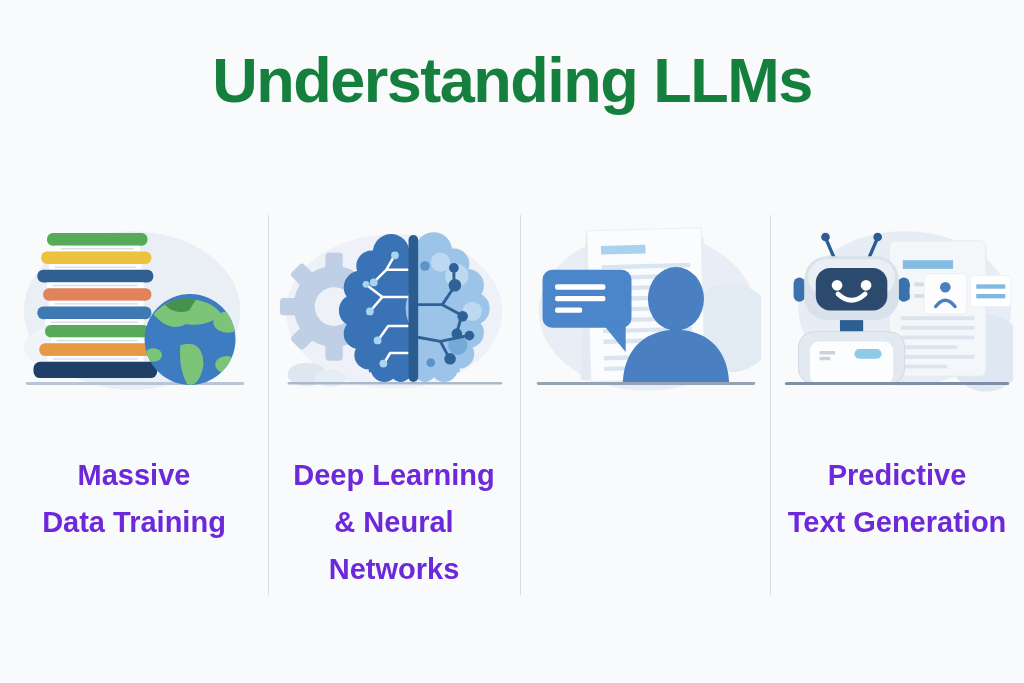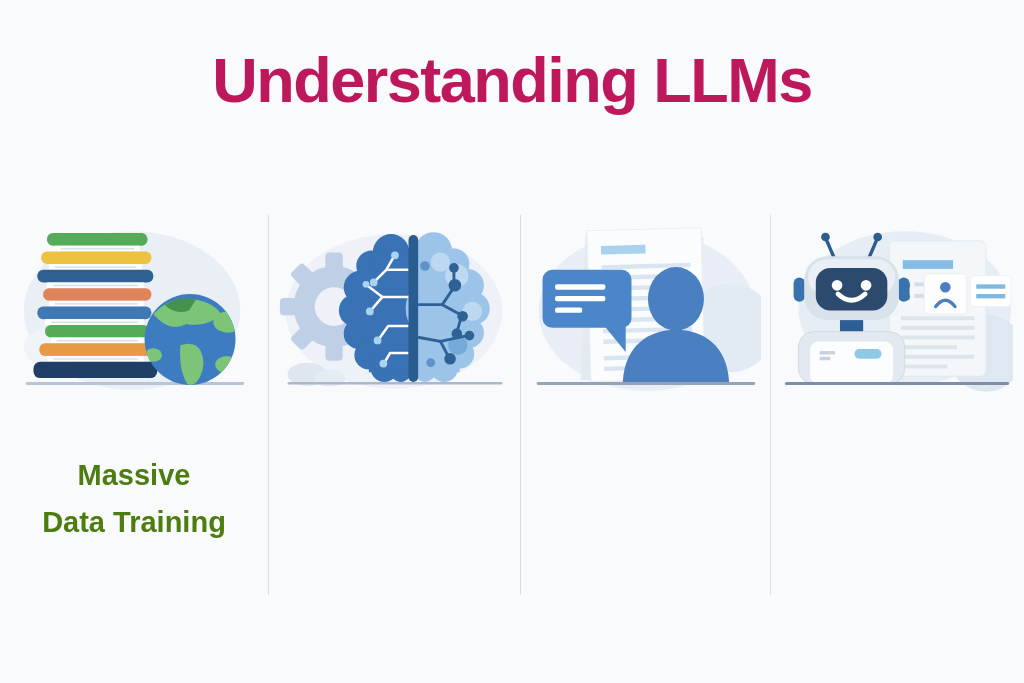--- a/index.html
+++ b/index.html
@@ -4,31 +4,31 @@
 <style>
   html,body{margin:0;padding:0;background:#e9e9e9;}
   .canvas{
     position:relative;width:1024px;height:683px;margin:0 auto;
     background:#f9fafb;overflow:hidden;
     font-family:"Liberation Sans", sans-serif;
   }
   .title{
     position:absolute;top:44px;left:0;width:100%;
     text-align:center;font-size:63px;font-weight:700;
-    color:#be185d;letter-spacing:-1.5px;
+    color:#15803d;letter-spacing:-1.5px;
   }
   .cols{
     position:absolute;top:210px;left:0;width:1024px;
     display:grid;grid-template-columns:268px 252px 250px 254px;
   }
   .col{display:flex;flex-direction:column;align-items:center;}
   .icon-wrap{width:232px;height:186px;margin-top:6px;}
   .icon-wrap svg{width:100%;height:100%;display:block;}
   .label{
-    margin-top:50px;font-size:29px;font-weight:700;color:#4d7c0f;
+    margin-top:50px;font-size:29px;font-weight:700;color:#6d28d9;
     text-align:center;line-height:1.62;white-space:pre-line;
   }
   .divider{
     position:absolute;top:215px;height:380px;width:1px;background:#d9dde3;
   }
   .d1{left:268px}.d2{left:520px}.d3{left:770px}
 </style>
 </head>
 <body>
 
@@ -173,20 +173,23 @@
             <circle cx="185" cy="118" r="5.5"></circle>
               <circle cx="178" cy="144" r="6"></circle>
             <circle cx="182" cy="50" r="5"></circle>
               <circle cx="198" cy="120" r="5"></circle>
           </g>
           <circle cx="152" cy="48" r="5" fill="#5c93c9"></circle>
           <circle cx="158" cy="148" r="4.5" fill="#5c93c9"></circle>
           <rect x="135" y="16" width="10" height="152" rx="5" fill="#2b5c90"></rect>
         </svg>
       </div>
+      <div class="label">Deep Learning
+&amp; Neural
+Networks</div>
     </div>
 
     <div class="col">
       <div class="icon-wrap">
         <svg viewBox="0 0 240 185" xmlns="http://www.w3.org/2000/svg">
           <ellipse cx="122" cy="95" rx="112" ry="82" fill="#e9eef6"></ellipse>
           <circle cx="208" cy="112" r="46" fill="#e2ebf4"></circle>
           <rect x="56" y="16" width="122" height="152" fill="#e4eaf1" transform="rotate(2 117 92)"></rect>
           <g transform="rotate(-1.5 121 88)">
             <rect x="62" y="10" width="118" height="156" fill="#fbfcfe" stroke="#eaeff4" stroke-width="1"></rect>
@@ -269,16 +272,18 @@
             <rect x="61" y="104" width="24" height="13" fill="#2e5f94"></rect>
             <rect x="18" y="116" width="110" height="54" rx="16" fill="#e3e9f0" stroke="#cfd8e2" stroke-width="1"></rect>
             <rect x="30" y="126" width="86" height="44" rx="9" fill="#fbfdfe"></rect>
             <rect x="40" y="136" width="16" height="3.5" fill="#c9d2db"></rect>
             <rect x="40" y="142" width="11" height="3.5" fill="#c9d2db"></rect>
             <rect x="76" y="134" width="28" height="10" rx="5" fill="#8fc9e6"></rect>
           </g>
           <rect x="4" y="168" width="232" height="3.2" rx="1.6" fill="#7e8ea4"></rect>
         </svg>
       </div>
+      <div class="label">Predictive
+Text Generation</div>
     </div>
 
   </div>
 </div>
 
 </body></html>

